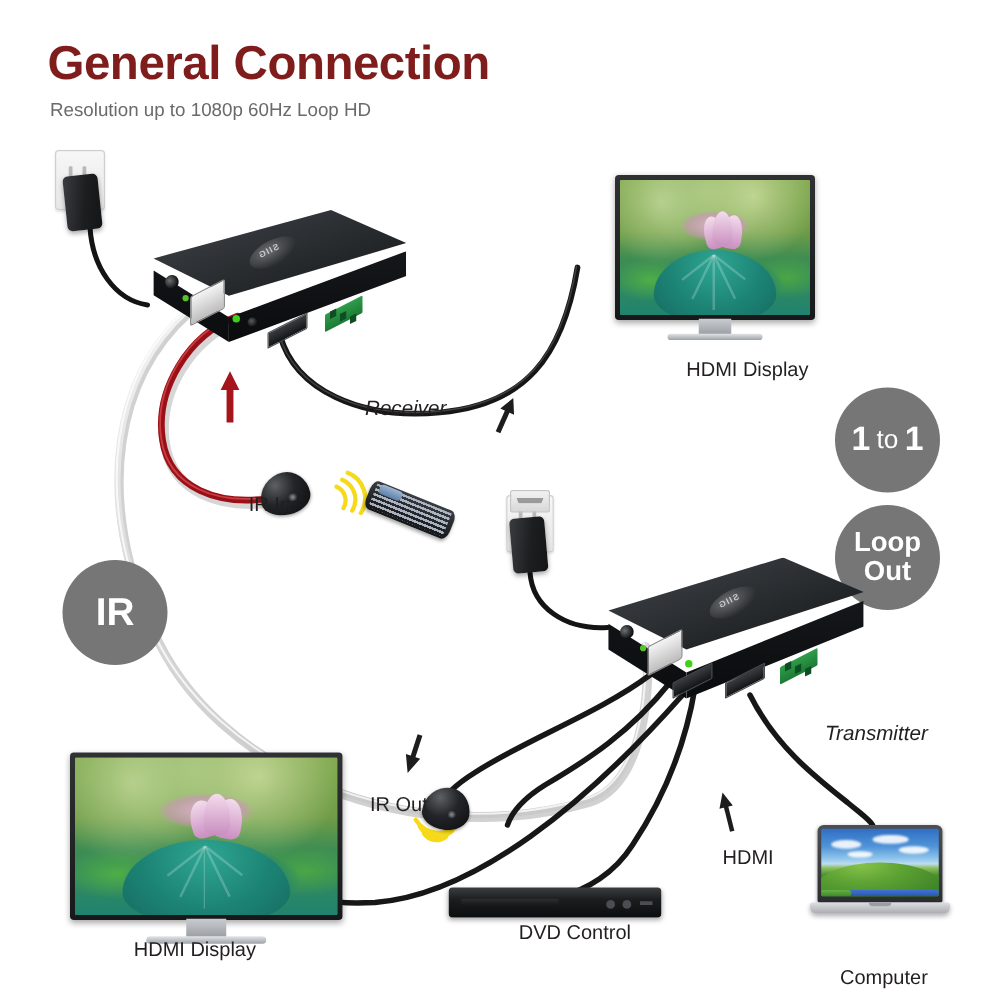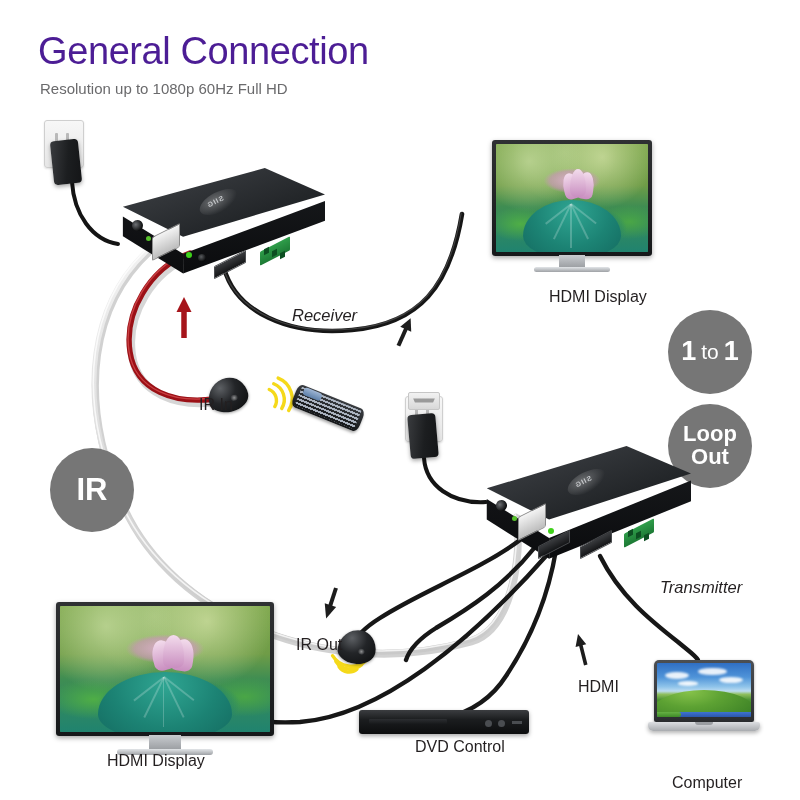--- a/index.html
+++ b/index.html
@@ -1,22 +1,22 @@
 <!DOCTYPE html>
 <html><head>
 <meta charset="utf-8">
 <style>
   html,body{margin:0;padding:0;background:#ffffff;}
   body{width:800px;height:800px;overflow:hidden;
        font-family:"Liberation Sans","DejaVu Sans",sans-serif;}
   #stage{position:relative;width:800px;height:800px;background:#fff;}
 
   
-  .title{position:absolute;left:38px;top:30px;font-size:38px;font-weight:normal;
-         color:#4c1d95;letter-spacing:-0.4px;}
+  .title{position:absolute;left:38px;top:30px;font-size:38px;font-weight:bold;
+         color:#7f1d1d;letter-spacing:-0.4px;}
   .subtitle{position:absolute;left:40px;top:80px;font-size:15px;color:#6a6a6c;}
 
   
   .lbl{position:absolute;font-size:16px;color:#231f20;white-space:nowrap;}
   .lbl.it{font-style:italic;font-size:16.5px;}
 
   
   .badge{position:absolute;border-radius:50%;background:#767676;color:#fff;
          display:flex;align-items:center;justify-content:center;text-align:center;
          font-weight:bold;line-height:1.03;}
@@ -117,21 +117,21 @@
      border:1px solid #c6c6c6;border-radius:2px;}
   .hdmiplug i{position:absolute;left:14%;right:14%;top:34%;height:26%;background:#9a9a9a;
      clip-path:polygon(0 0,100% 0,92% 100%,8% 100%);}
 </style>
 </head>
 <body>
 
 <div id="stage">
 
   <div class="title">General Connection</div>
-  <div class="subtitle">Resolution up to 1080p 60Hz Full HD</div>
+  <div class="subtitle">Resolution up to 1080p 60Hz Loop HD</div>
 
   <svg class="layer" viewBox="0 0 800 800">
     <defs>
       <linearGradient id="catg" x1="0" y1="0" x2="0" y2="1">
         <stop offset="0" stop-color="#f2f2f2"></stop>
           <stop offset="1" stop-color="#c9c9c9"></stop>
       </linearGradient>
     </defs>
 
     <path d="M150,248 C92,300 74,392 120,500 C170,618 330,680 470,640 C510,628 520,560 516,516" fill="none" stroke="rgba(0,0,0,.18)" stroke-width="7" stroke-linecap="round" transform="translate(1.5,2)"></path>
@@ -213,21 +213,21 @@
     <div style="position:absolute;left:88px;top:86px;width:8px;height:8px;border-radius:50%;
          background:radial-gradient(circle at 40% 35%,#5a5d60,#0a0b0c 70%);"></div>
     <div style="position:absolute;left:104px;top:90px;width:30px;height:11px;
          background:linear-gradient(#3a3c3f,#141517);border:1px solid #4a4c4f;border-radius:1px;transform:skewY(-27deg);"></div>
     <div style="position:absolute;left:150px;top:76px;width:30px;height:14px;
          background:linear-gradient(#2f9d4a,#1d7a35);border-radius:1px;transform:skewY(-27deg);"></div>
     <div style="position:absolute;left:154px;top:80px;width:5px;height:6px;background:#0d4f22;transform:skewY(-27deg);"></div>
     <div style="position:absolute;left:162px;top:82px;width:5px;height:6px;background:#0d4f22;transform:skewY(-27deg);"></div>
     <div style="position:absolute;left:170px;top:84px;width:5px;height:6px;background:#0d4f22;transform:skewY(-27deg);"></div>
   </div>
-  <div class="lbl it" style="left:292px;top:306px;">Receiver</div>
+  <div class="lbl it" style="left:292px;top:318px;">Receiver</div>
 
   <div class="tv" style="left:492px;top:140px;width:160px;height:116px;">
     <div class="bez"></div>
     <div class="scr">
       <div class="lotus"></div>
       <div class="bigleaf" style="left:18%;top:52%;width:64%;height:54%;"></div>
       <div class="leafvein" style="left:49%;top:56%;width:1.5px;height:40%;"></div>
       <div class="leafvein" style="left:49%;top:56%;width:1.5px;height:36%;transform:rotate(26deg);"></div>
       <div class="leafvein" style="left:49%;top:56%;width:1.5px;height:36%;transform:rotate(-26deg);"></div>
       <div class="leafvein" style="left:49%;top:56%;width:1.5px;height:30%;transform:rotate(52deg);"></div>

